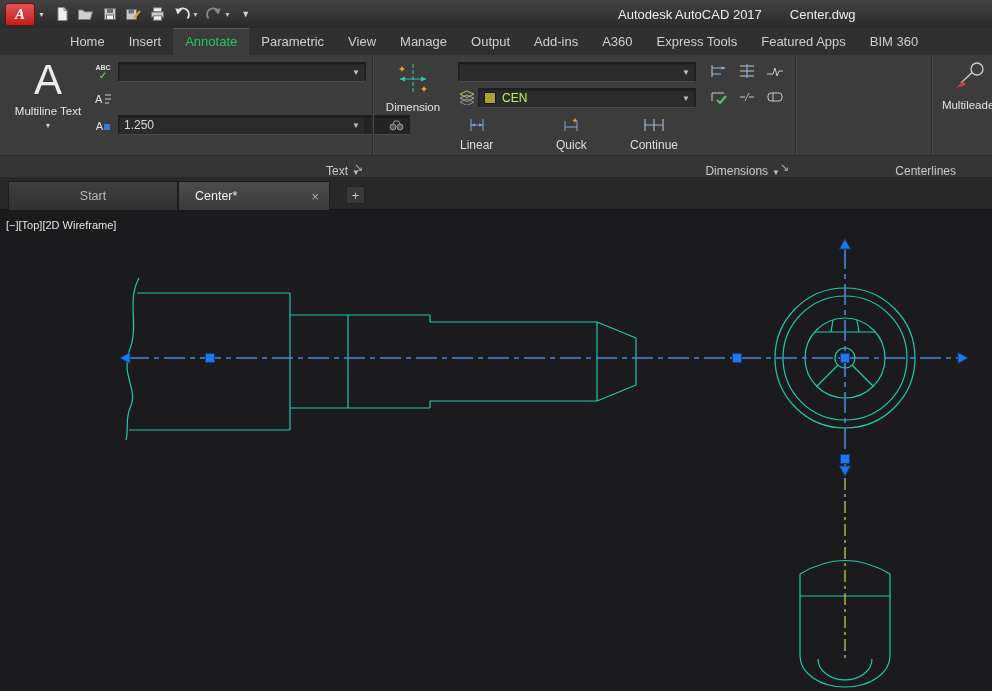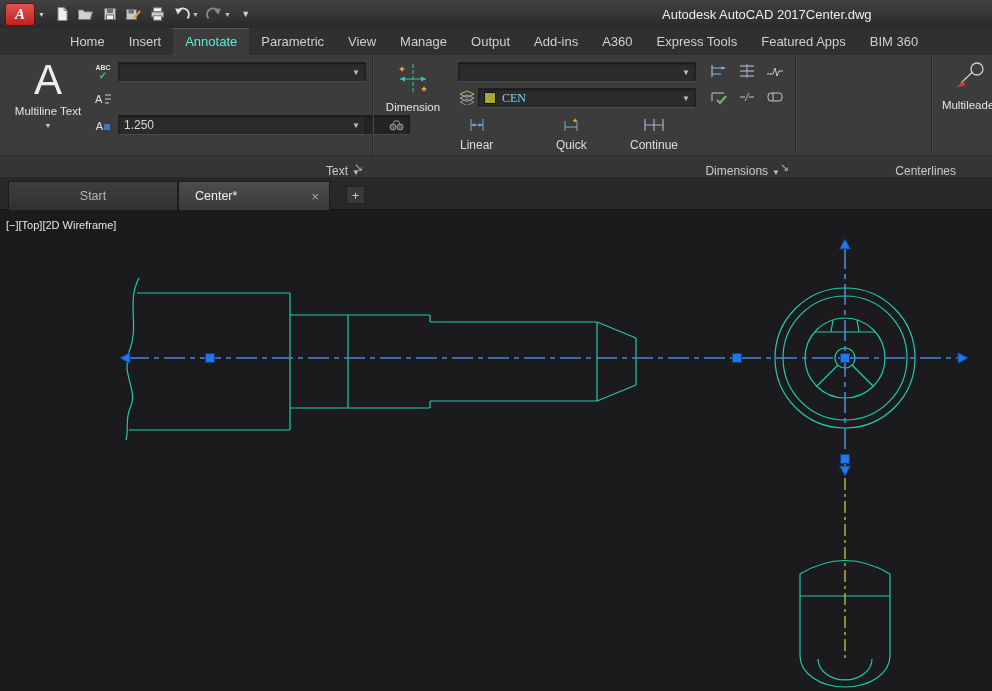--- a/index.html
+++ b/index.html
@@ -10,28 +10,28 @@
   
   .titlebar { position:absolute; top:0; left:0; right:0; height:28px;
     background:linear-gradient(#424242,#2a2a2a); display:flex; align-items:center; padding-left:5px; }
   .logo { width:30px; height:23px; background:linear-gradient(#e25454,var(--logo-red,#c41e1e));
     border:1px solid #6d0f0f; border-radius:3px; color:#fff; font-weight:bold; font-size:15px;
     font-family:"Liberation Serif", serif; font-style:italic; display:flex; align-items:center; justify-content:center; }
   .logo-arrow { color:#cfcfcf; font-size:7px; margin:0 6px 0 3px; }
   .qat { display:flex; align-items:center; gap:2px; }
   .qbtn { height:24px; min-width:22px; display:flex; align-items:center; justify-content:center; padding:0 2px; border-radius:2px; }
   .mini-arrow { font-size:7px; color:#bdbdbd; margin-left:1px; }
-  .titletext { position:absolute; left:618px; top:0; height:28px; display:flex; align-items:center; 
-    font-size:13px; color:#ececec; white-space:nowrap;margin-left:44px; }
+  .titletext { position:absolute; left:618px; top:0; height:28px; display:flex; align-items:center; gap:28px;
+    font-size:13px; color:#ececec; white-space:nowrap; }
 
   
   .tabrow { position:absolute; top:28px; left:0; right:0; height:27px; background:#303030;
     display:flex; align-items:stretch; padding-left:58px; }
   .tab { padding:0 12px; font-size:13px; color:#cfcfcf; display:flex; align-items:center; white-space:nowrap;text-align:right; }
-  .tab.active { background:#3c3c3c; color:#5eead4; box-shadow:inset 0 1px 0 #5a5a5a; }
+  .tab.active { background:#3c3c3c; color:#22c55e; box-shadow:inset 0 1px 0 #5a5a5a; }
 
   
   .ribbon { position:absolute; top:55px; left:0; right:0; height:122px; background:#3c3c3c; border-bottom:1px solid #1d1d1d; }
   .panel { position:absolute; top:0; height:100px; }
   .psep { position:absolute; top:0; height:122px; width:1px; background:#2b2b2b; box-shadow:1px 0 0 #474747; }
   .panel-labels { position:absolute; top:100px; left:0; right:0; height:22px; background:#353535; border-top:1px solid #2d2d2d; }
   .plabel { position:absolute; height:22px; line-height:30px; font-size:12px; color:#c9c9c9; text-align:right; }
   .fly { font-size:8px; color:#c0c0c0; margin-left:4px; }
   .launcher { position:absolute; top:0; height:22px; line-height:22px; font-size:11px; color:#b5b5b5; }
 
@@ -42,21 +42,21 @@
   .mini { font-size:7px; color:#cfcfcf; margin-top:1px; }
 
   .field { position:absolute; height:20px; background:#2b2b2b; border:1px solid #202020; border-bottom-color:#4a4a4a;
     display:flex; align-items:center; padding:0 5px; font-size:12px; color:#cfcfcf; box-shadow:inset 0 1px 2px rgba(0,0,0,.45); }
   .field .arrow { margin-left:auto; font-size:8px; color:#c0c0c0; padding-left:4px; }
   .field input { background:transparent; border:none; outline:none; width:100%; font-size:12px; color:#d8d8d8; font-family:inherit; }
   .findfield { background:#242424; }
   .findfield input { font-style:italic; color:#9a9a9a; }
   .findfield input::placeholder { color:#8f8f8f; font-style:italic; }
   .swatch { width:12px; height:12px; background:var(--layer-swatch,#a8a62f); border:1px solid #121212; margin-right:6px; }
-  .dimval { color:#7dd3fc;font-family:Liberation Serif, serif; }
+  .dimval { color:#bef264; }
 
   .icol { position:absolute; display:flex; flex-direction:column; gap:7px; align-items:center; }
   .sicon { width:22px; height:20px; display:flex; align-items:center; justify-content:center; }
   .abc { font-size:7px; font-weight:bold; color:#e0e0e0; line-height:7px; text-align:center; }
   .abc .chk { display:block; color:#63c063; font-size:10px; line-height:9px; }
   .aicon { font-size:11px; color:#e0e0e0; line-height:11px; }
   .aicon .bluebox { display:inline-block; width:6px; height:6px; background:#3b78c8; margin-left:1px; }
 
   .srow { position:absolute; display:flex; align-items:center; gap:5px; color:#dcdcdc; font-size:12px; white-space:nowrap;flex-direction:column; }
   .srow .mini { margin-top:0; }

